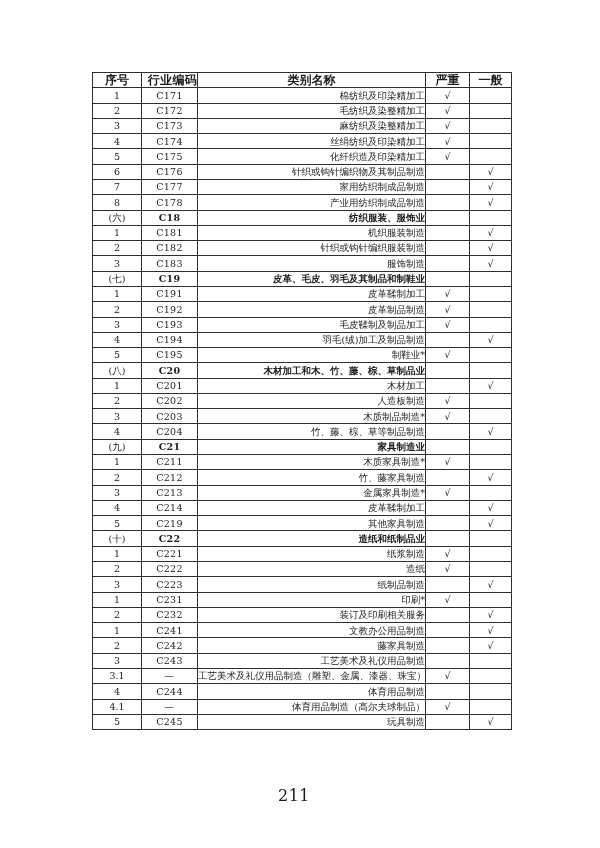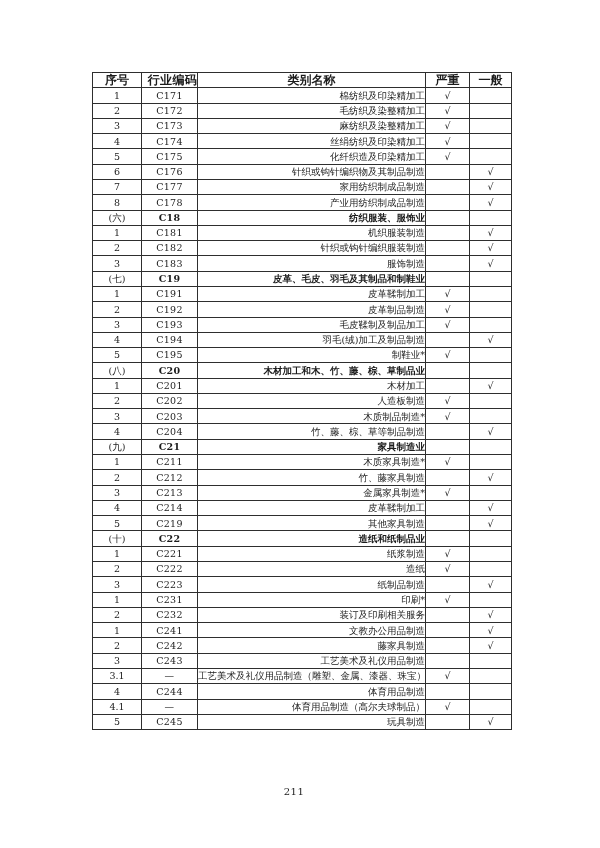--- a/index.html
+++ b/index.html
@@ -39,21 +39,21 @@
   }
   .c-no   { text-align: center; }
   .c-code { text-align: center; padding-left: 9px; letter-spacing: 0.3px; }
   .c-name { text-align: right; padding-left: 5px; }
   .c-mark { text-align: center; font-size: 10.5px; }
   tr.section .c-code, tr.section .c-name { font-weight: bold; }
   .page-number {
     position: absolute;
     left: 0; right: 12px; top: 786px;
     text-align: center;
-    font-size: 10px;
+    font-size: 16px;
     letter-spacing: 0.5px;
   }
 </style>
 </head>
 <body>
 
 <div class="sheet">
   <table class="industry">
     <colgroup>
       <col style="width:49px">

